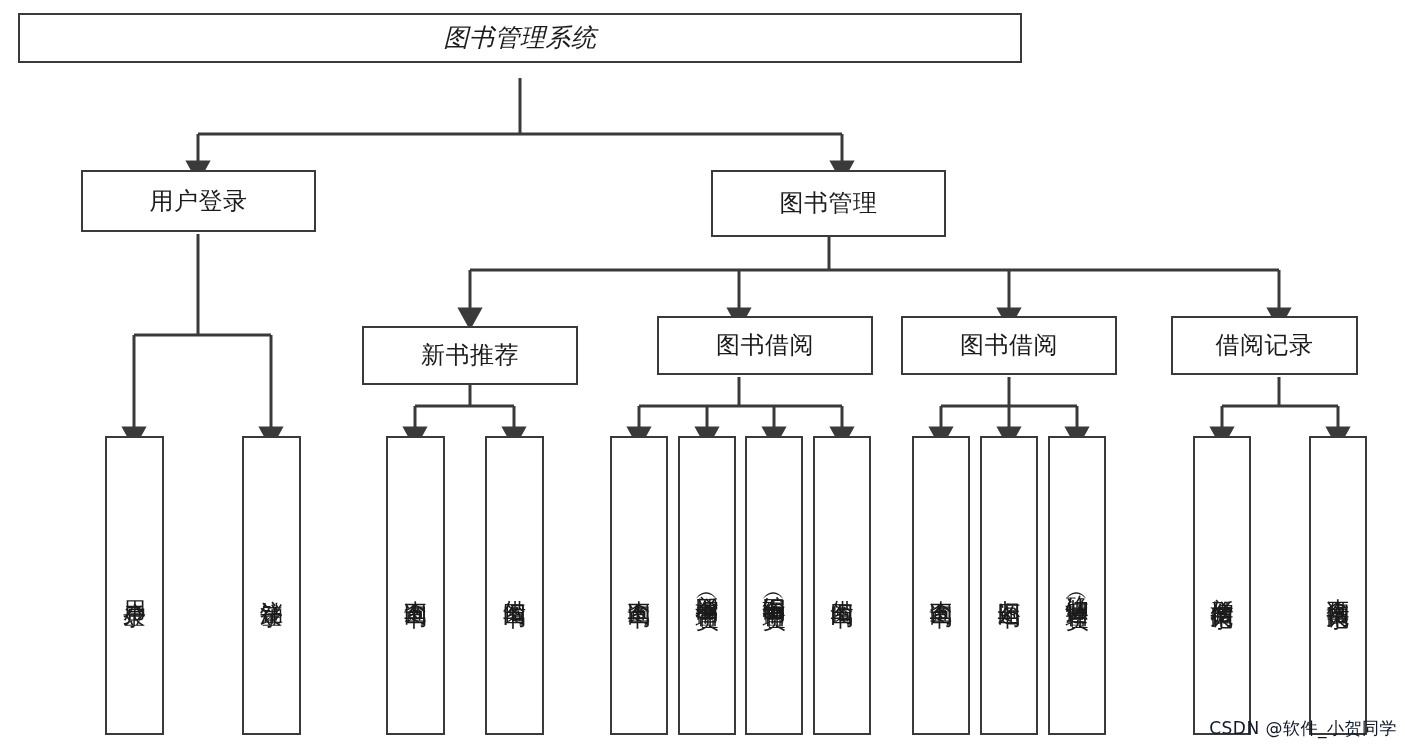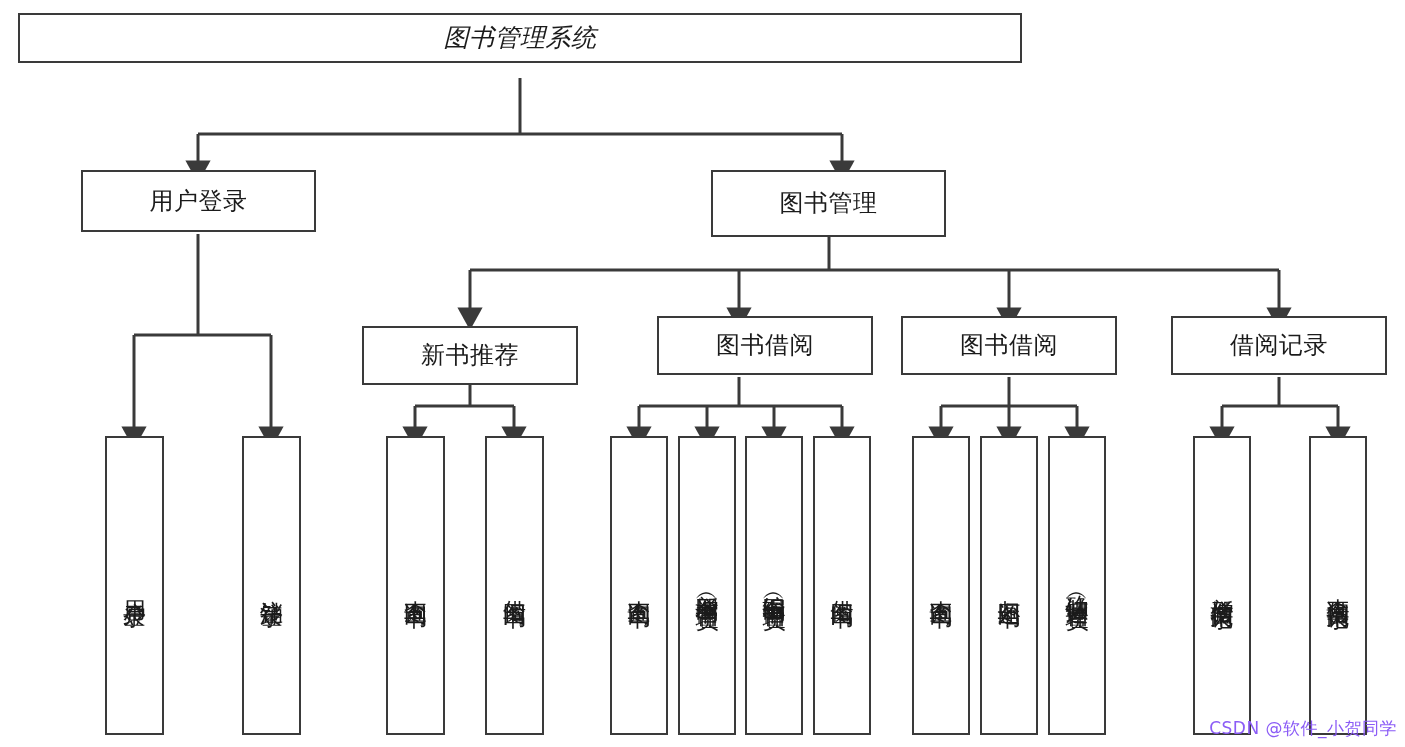--- a/index.html
+++ b/index.html
@@ -61,21 +61,21 @@
     font-size: 23px;
     line-height: 1.0;
     letter-spacing: 2px;
     white-space: nowrap;
   }
   #watermark {
     position: absolute;
     right: 8px;
     bottom: 7px;
     font-size: 17px;
-    color: #8b5cf6;
+    color: #0f172a;
     letter-spacing: 0.5px;
     z-index: 5;
     white-space: nowrap;
     margin-left: 40px;
   }
 </style>
 </head>
 <body>
 
 <div id="diagram-root">
@@ -148,21 +148,21 @@
   </div>
 
   <div class="node horiz" style="left:657px; top:316px; width:216px; height:59px;">
     <span class="node-label">图书借阅</span>
   </div>
 
   <div class="node horiz" style="left:901px; top:316px; width:216px; height:59px;">
     <span class="node-label">图书借阅</span>
   </div>
 
-  <div class="node horiz" style="left:1171px; top:316px; width:216px; height:59px;">
+  <div class="node horiz" style="left:1171px; top:316px; width:187px; height:59px;">
     <span class="node-label">借阅记录</span>
   </div>
 
   <div class="node vert" style="left:105px; top:436px; width:59px; height:299px;">
     <span class="node-label">用户登录</span>
   </div>
 
   <div class="node vert" style="left:242px; top:436px; width:59px; height:299px;">
     <span class="node-label">注销登录</span>
   </div>

